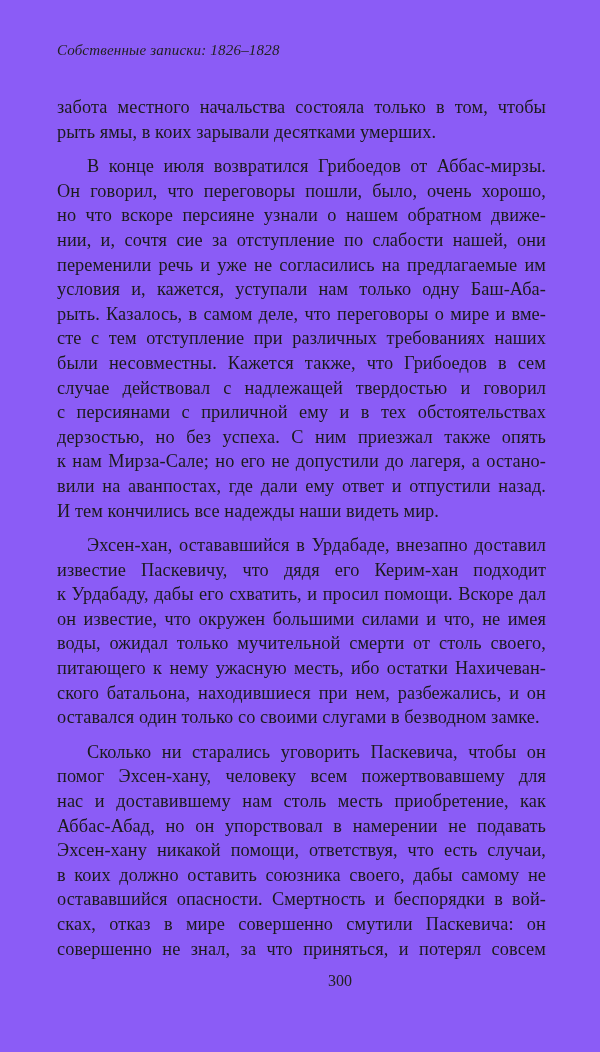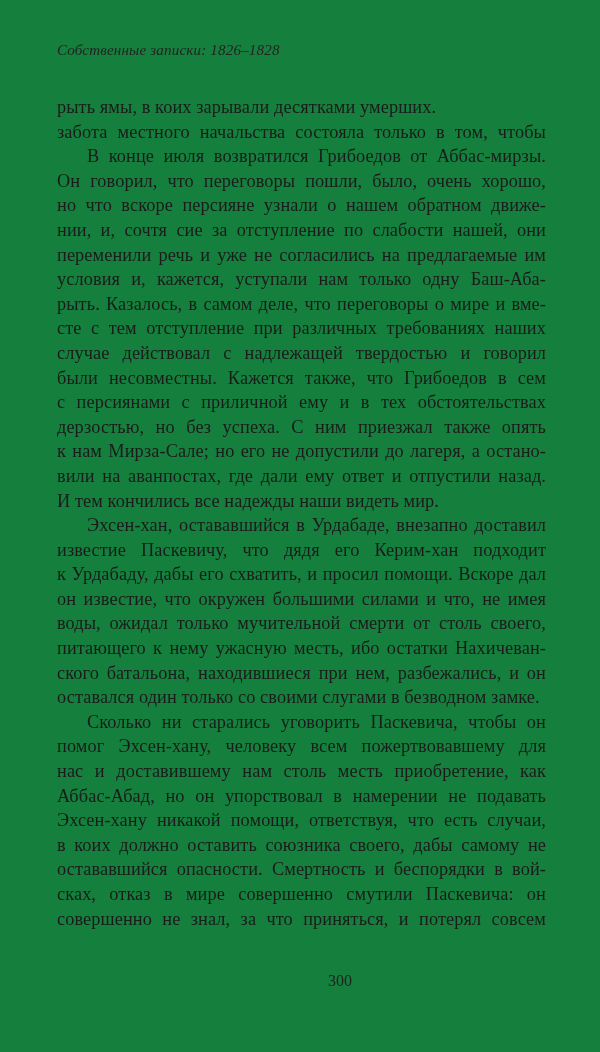--- a/index.html
+++ b/index.html
@@ -4,21 +4,21 @@
 <style>
   html, body {
     margin: 0;
     padding: 0;
     background: #ffffff;
   }
   .page {
     position: relative;
     width: 600px;
     height: 1052px;
-    background: #15803d;
+    background: #8b5cf6;
     overflow: hidden;
     font-family: "Liberation Serif", "DejaVu Serif", serif;
     color: #1b1b1b;
   }
   .running-head {
     position: absolute;
     left: 57px;
     top: 42px;
     width: 489px;
     font-style: italic;
@@ -36,20 +36,21 @@
   .line {
     line-height: 24.6px;
     height: 24.6px;
     text-align: justify;
     text-align-last: justify;
     white-space: nowrap;
     letter-spacing: 0.1px;
   }
   .line.indent {
     text-indent: 30px;
+    margin-top: 10px;
   }
   .line.para-end {
     text-align-last: left;
     white-space: normal;
   }
   .page-number {
     position: absolute;
     left: 0;
     top: 972px;
     width: 600px;
@@ -60,34 +61,34 @@
   }
 </style>
 </head>
 <body>
 
 <div class="page">
   <div class="running-head">Собственные записки: 1826–1828</div>
 
   <div class="text-body">
       <div class="paragraph">
+        <div class="line">забота местного начальства состояла только в том, чтобы</div>
         <div class="line para-end">рыть ямы, в коих зарывали десятками умерших.</div>
-        <div class="line">забота местного начальства состояла только в том, чтобы</div>
       </div>
       <div class="paragraph">
         <div class="line indent">В конце июля возвратился Грибоедов от Аббас-мирзы.</div>
         <div class="line">Он говорил, что переговоры пошли, было, очень хорошо,</div>
         <div class="line">но что вскоре персияне узнали о нашем обратном движе-</div>
         <div class="line">нии, и, сочтя сие за отступление по слабости нашей, они</div>
         <div class="line">переменили речь и уже не согласились на предлагаемые им</div>
         <div class="line">условия и, кажется, уступали нам только одну Баш-Аба-</div>
         <div class="line">рыть. Казалось, в самом деле, что переговоры о мире и вме-</div>
         <div class="line">сте с тем отступление при различных требованиях наших</div>
+        <div class="line">были несовместны. Кажется также, что Грибоедов в сем</div>
         <div class="line">случае действовал с надлежащей твердостью и говорил</div>
-        <div class="line">были несовместны. Кажется также, что Грибоедов в сем</div>
         <div class="line">с персиянами с приличной ему и в тех обстоятельствах</div>
         <div class="line">дерзостью, но без успеха. С ним приезжал также опять</div>
         <div class="line">к нам Мирза-Сале; но его не допустили до лагеря, а остано-</div>
         <div class="line">вили на аванпостах, где дали ему ответ и отпустили назад.</div>
         <div class="line para-end">И тем кончились все надежды наши видеть мир.</div>
       </div>
       <div class="paragraph">
         <div class="line indent">Эхсен-хан, остававшийся в Урдабаде, внезапно доставил</div>
         <div class="line">известие Паскевичу, что дядя его Керим-хан подходит</div>
         <div class="line">к Урдабаду, дабы его схватить, и просил помощи. Вскоре дал</div>

